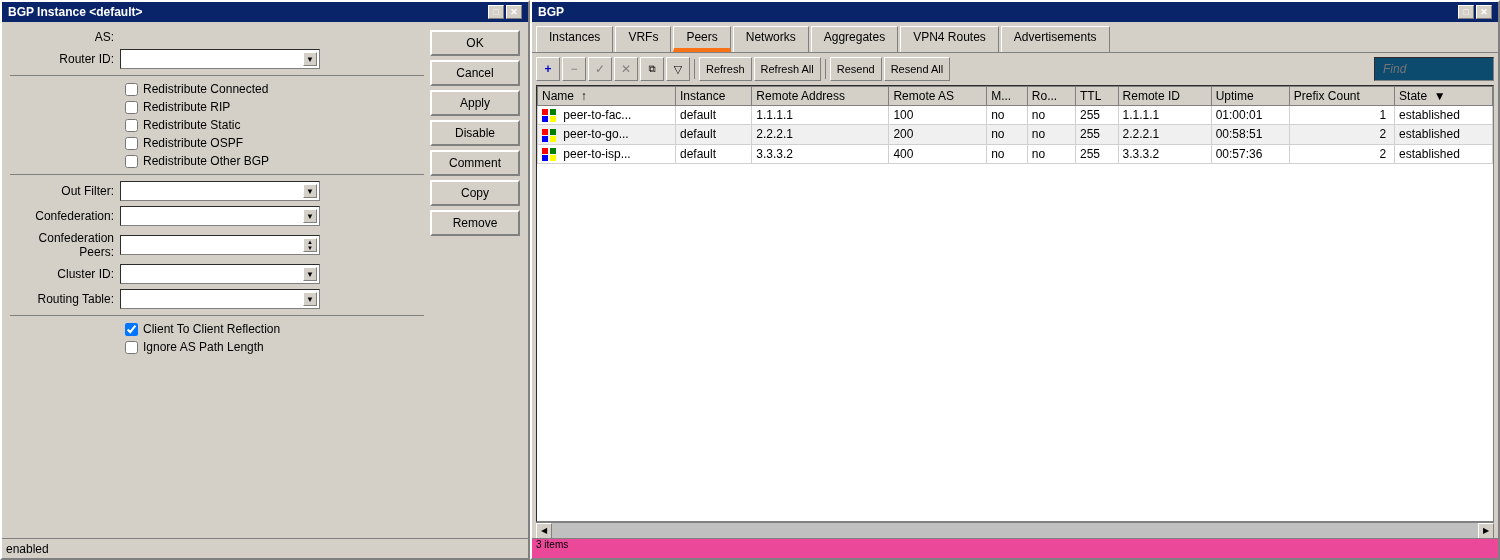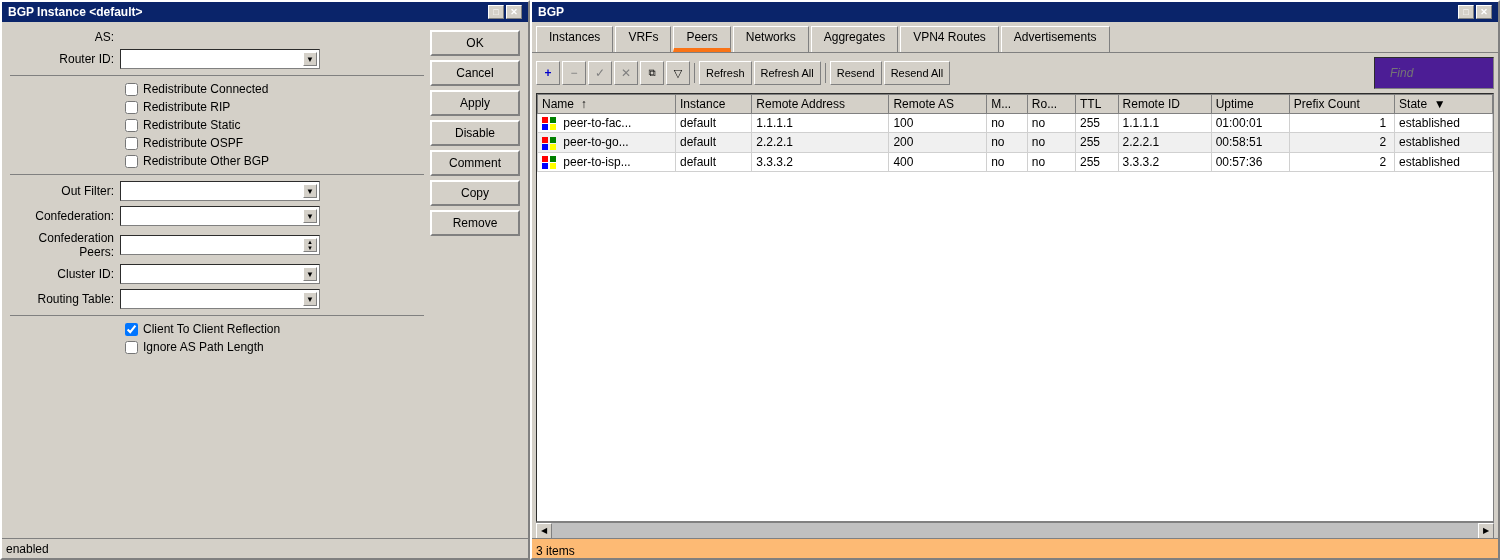--- a/index.html
+++ b/index.html
@@ -205,24 +205,24 @@
       background: #d4d0c8;
       border: 1px solid;
       border-color: #ffffff #808080 #808080 #ffffff;
       font-size: 12px;
       cursor: pointer;
       display: flex; align-items: center; justify-content: center;
     }
     .find-input {
       margin-left: auto;
       width: 120px;
-      height: 32px;
+      height: 24px;
       border: 1px inset #808080;
-      background: #4c1d95;
-      padding: 1px 15px;
+      background: #0c4a6e;
+      padding: 1px 8px;
       font-size: 12px;
       color: #999;
       font-style: italic;
     }
     .table-area {
       flex: 1;
       overflow: auto;
       background: white;
       margin: 0 4px;
       border: 1px inset #808080;
@@ -281,25 +281,25 @@
       font-size: 8px;
       cursor: pointer;
     }
     .scroll-track {
       flex: 1;
       height: 16px;
       background: #c0c0c0;
     }
     .bottom-status {
       height: 20px;
-      background: #fdba74;
+      background: #ec4899;
       border-top: 1px solid #808080;
-      display: flex; align-items: flex-end;
+      display: flex; align-items: flex-start;
       padding: 0 4px;
-      font-size: 12px;
+      font-size: 10px;
     }
     .toolbar-sep {
       width: 1px;
       height: 20px;
       background: #808080;
       margin: 0 2px;
     }
   </style>
 </head>
 <body>

